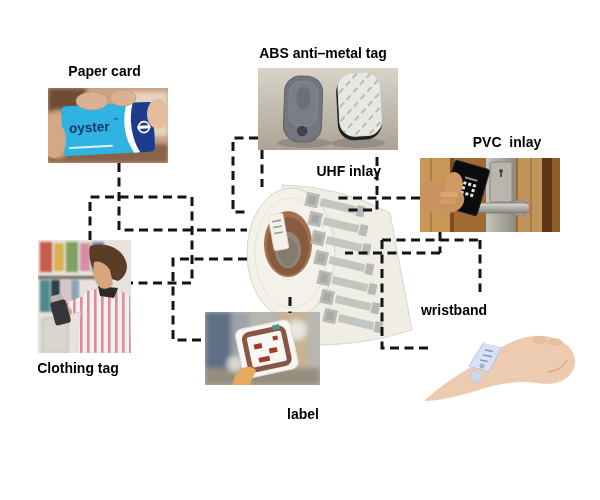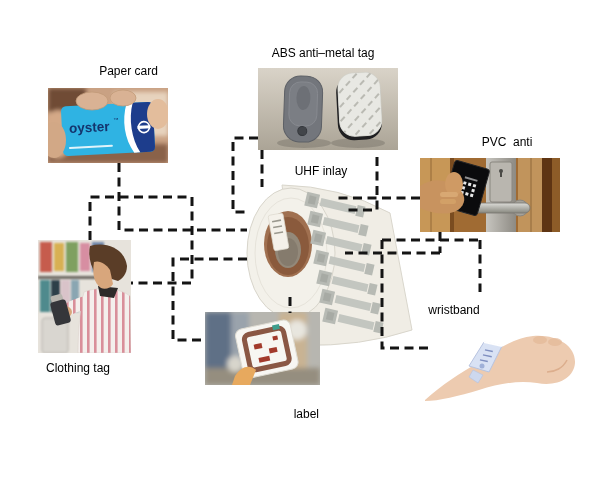--- a/index.html
+++ b/index.html
@@ -1,19 +1,19 @@
 <!DOCTYPE html>
 <html><head>
 <meta charset="utf-8">
 <style>
   html,body{margin:0;padding:0;background:#fff;}
   .canvas{position:relative;width:600px;height:500px;background:#ffffff;overflow:hidden;
           font-family:"Liberation Sans",sans-serif;}
   .photo{position:absolute;}
-  .node-label{position:absolute;font-weight:400;font-size:12px;color:#000;
+  .node-label{position:absolute;font-weight:700;font-size:14px;color:#000;
               text-align:center;white-space:pre;line-height:16px;}
   .connectors{position:absolute;left:0;top:0;z-index:30;}
   .connectors path{fill:none;stroke:#141414;stroke-width:3;stroke-dasharray:9 5.5;}
 </style>
 </head>
 <body>
 
 <div class="canvas">
 
   <svg class="photo" style="left:48px;top:88px;" width="120" height="75" viewBox="0 0 120 75">
@@ -279,21 +279,21 @@
     <path d="M290,297 L290,313"></path>
     <path d="M420,198 L333,198"></path>
     <path d="M377,157 L377,210 L347,210"></path>
     <path d="M440,232 L440,253"></path>
     <path d="M440,253 L345,253"></path>
     <path d="M382,240 L480,240"></path>
     <path d="M382,240 L382,348 L428,348"></path>
     <path d="M480,240 L480,292"></path>
   </svg>
 
-  <div class="node-label" style="left:56px;top:63px;width:145px;">Paper card</div>
+  <div class="node-label" style="left:32px;top:63px;width:145px;">Paper card</div>
   <div class="node-label" style="left:238px;top:45px;width:170px;">ABS anti–metal tag</div>
-  <div class="node-label" style="left:261px;top:163px;width:120px;">UHF inlay</div>
-  <div class="node-label" style="left:437px;top:134px;width:140px;">PVC  anti</div>
+  <div class="node-label" style="left:261px;top:163px;width:120px;text-align:right;">UHF inlay</div>
+  <div class="node-label" style="left:437px;top:134px;width:140px;">PVC  inlay</div>
   <div class="node-label" style="left:394px;top:302px;width:120px;">wristband</div>
   <div class="node-label" style="left:199px;top:406px;width:120px;text-align:right;">label</div>
   <div class="node-label" style="left:18px;top:360px;width:120px;">Clothing tag</div>
 
 </div>
 
 </body></html>

